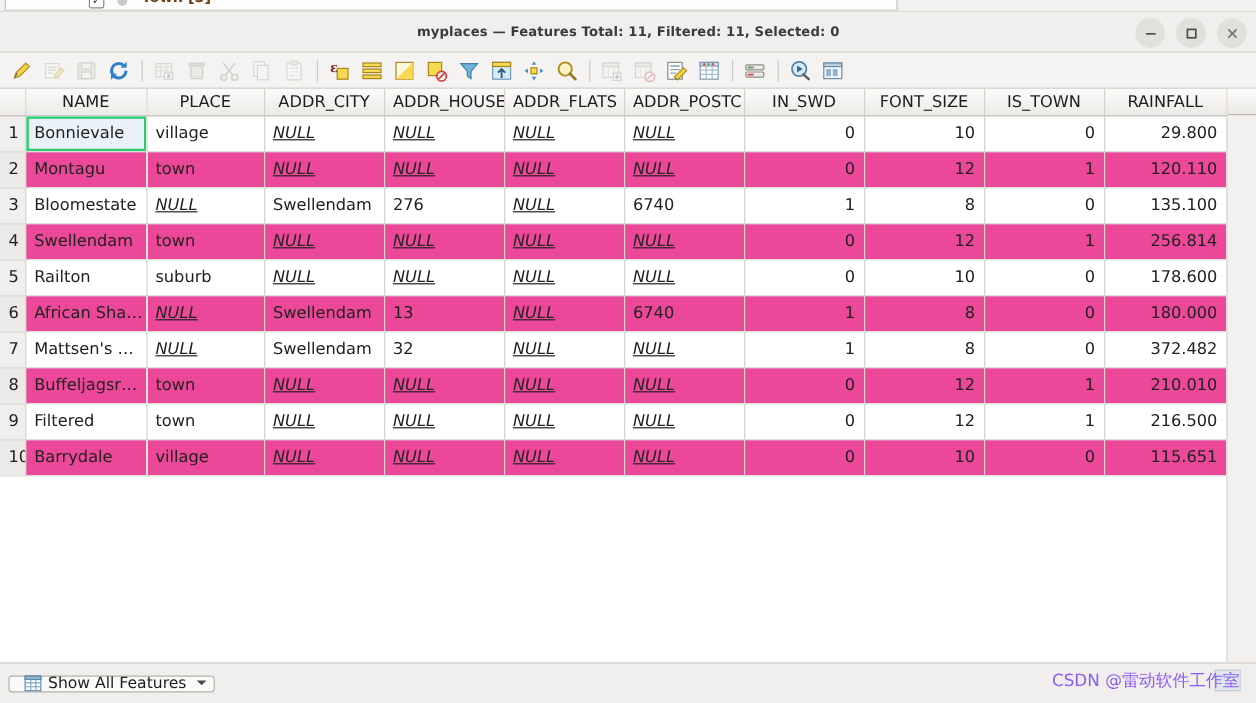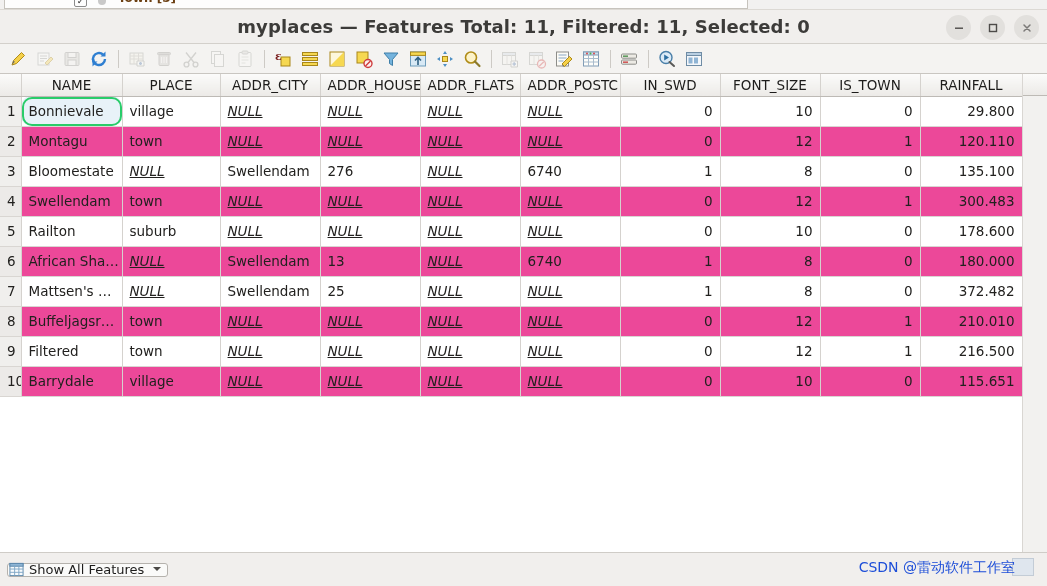--- a/index.html
+++ b/index.html
@@ -36,21 +36,21 @@
 
   
   .titlebar {
     position: absolute; left: 0; top: 9px; width: 1047px; height: 35px;
     background: #f1efed;
     border-top: 1px solid #dcd9d4;
     border-bottom: 1px solid #d3d0cb;
     display: flex; align-items: center; justify-content: center;
   }
   .title-text {
-    font-size: 18px; font-weight: bold; color: #3c3b39;
+    font-size: 11px; font-weight: bold; color: #3c3b39;
     letter-spacing: .1px; white-space: nowrap;
   }
   .wincontrols {
     position: absolute; right: 8px; top: 5px; display: flex; gap: 9px;
   }
   .wc {
     width: 25px; height: 25px; border-radius: 50%;
     background: #e2e0dd; display: flex; align-items: center;
     justify-content: center; color: #4d4b49;
   }
@@ -99,21 +99,20 @@
     background: #f0efed; color: #22211f; font-size: 12.5px;
     border-right: 1px solid #c9c6c1;
   }
   tr.alt td { background: #ec4899; }
   tr.alt td.rowhdr { background: #eceae8; }
   td.null { color: #8a8a8a; font-style: italic; text-decoration: underline; }
   td.num { text-align: right; }
   td.sel-cell {
     position: relative; background: #e8f2f8 !important;
     box-shadow: inset 0 0 0 2px #29cc6a;
-    border-radius: 10px;
   }
   col.c-name   { width: 101px; }
   col.c-place  { width: 98px;  }
   col.c-city   { width: 100px; }
   col.c-house  { width: 100px; }
   col.c-flats  { width: 100px; }
   col.c-postc  { width: 100px; }
   col.c-inswd  { width: 100px; }
   col.c-font   { width: 100px; }
   col.c-istown { width: 100px; }
@@ -132,30 +131,30 @@
   
   .statusbar {
     position: absolute; left: 0; bottom: 0; width: 1047px; height: 34px;
     background: #f1efed; border-top: 1px solid #cfccc7;
     display: flex; align-items: center;
   }
   .filter-btn {
     margin-left: 7px; height: 14px; background: #fafaf9;
     border: 1px solid #b5b2ad; border-radius: 3px;
     display: flex; align-items: center; gap: 5px;
-    padding: 0 6px 0 1px; font-size: 13px; color: #1d1c1b;
+    padding: 0 6px 0 12px; font-size: 13px; color: #1d1c1b;
   }
   .filter-btn .caret {
     width: 0; height: 0; border-left: 4px solid transparent;
     border-right: 4px solid transparent; border-top: 4px solid #4a4845;
     margin-left: 4px; align-self: flex-end; margin-bottom: 5px;
   }
   .watermark {
-    position: absolute; right: 32px; top: 6px;
-    font-size: 14px; color: #1d4ed8; white-space: nowrap;
+    position: absolute; right: 14px; top: 6px;
+    font-size: 14px; color: #8b5cf6; white-space: nowrap;
   }
   .wm-box {
     position: absolute; right: 13px; top: 5px;
     width: 22px; height: 18px; background: #dfe6ee;
     border: 1px solid #c3ccd6;
   }
 </style>
 </head>
 <body>
 
@@ -472,21 +471,21 @@
             <td class="rowhdr">4</td>
             <td class="">Swellendam</td>
             <td class="">town</td>
             <td class="null">NULL</td>
             <td class="null">NULL</td>
             <td class="null">NULL</td>
             <td class="null">NULL</td>
             <td class="num">0</td>
             <td class="num">12</td>
             <td class="num">1</td>
-            <td class="num">300.483</td>
+            <td class="num">256.814</td>
           </tr>
           <tr>
             <td class="rowhdr">5</td>
             <td class="">Railton</td>
             <td class="">suburb</td>
             <td class="null">NULL</td>
             <td class="null">NULL</td>
             <td class="null">NULL</td>
             <td class="null">NULL</td>
             <td class="num">0</td>
@@ -505,21 +504,21 @@
             <td class="num">1</td>
             <td class="num">8</td>
             <td class="num">0</td>
             <td class="num">180.000</td>
           </tr>
           <tr>
             <td class="rowhdr">7</td>
             <td class="">Mattsen's …</td>
             <td class="null">NULL</td>
             <td class="">Swellendam</td>
-            <td class="">25</td>
+            <td class="">32</td>
             <td class="null">NULL</td>
             <td class="null">NULL</td>
             <td class="num">1</td>
             <td class="num">8</td>
             <td class="num">0</td>
             <td class="num">372.482</td>
           </tr>
           <tr class="alt">
             <td class="rowhdr">8</td>
             <td class="">Buffeljagsr…</td>

